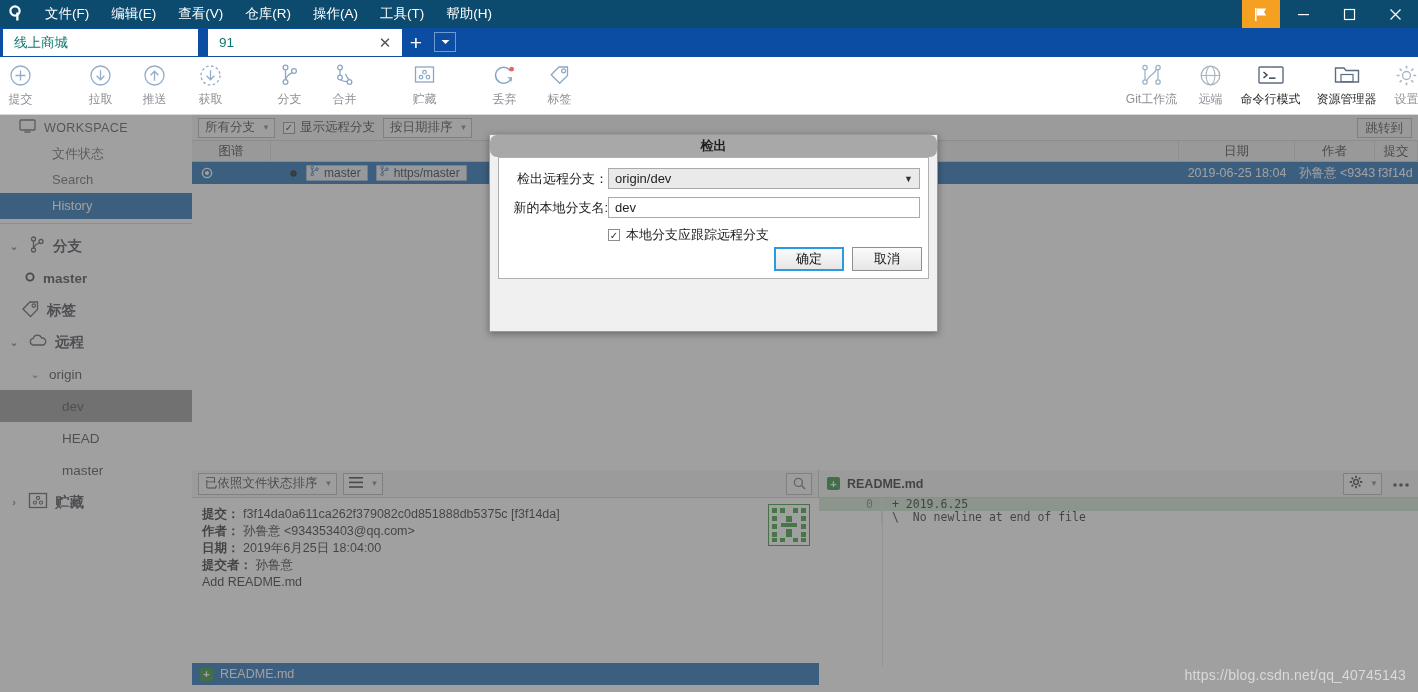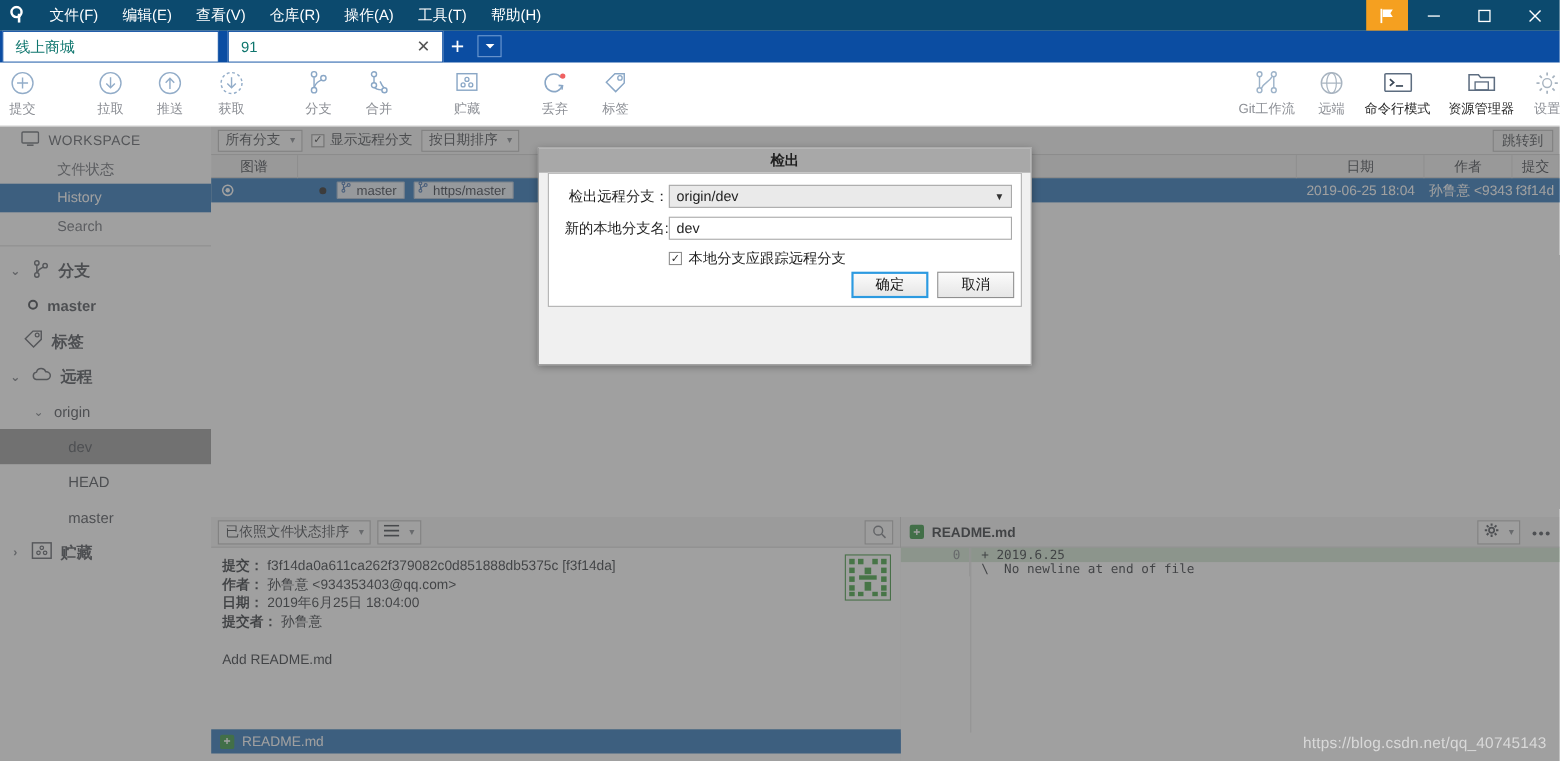--- a/index.html
+++ b/index.html
@@ -152,21 +152,21 @@
   }
   .search-btn {
     position: absolute; right: 6px; width: 26px; height: 22px; border: 1px solid #b4b4b4;
     background: #f7f7f7; display: flex; align-items: center; justify-content: center; cursor: pointer;
   }
   .commit-detail {
     position: absolute; top: 28px; left: 0; width: 627px; height: 165px;
     background: #ffffff; padding: 8px 10px; font-size: 12.5px; color: #1e2228; line-height: 17px;
   }
   .cd-line b { font-weight: bold; }
-  .cd-msg { margin-top: 18px; }
+  .cd-msg { }
   .avatar {
     position: absolute; right: 8px; top: 34px; width: 42px; height: 42px;
     border: 1px solid #2e8b2e; background: #ffffff;
   }
   .file-list { position: absolute; left: 0; bottom: 0; width: 627px; height: 29px; background: #ffffff; }
   .file-row {
     height: 22px; background: #1565b0; color: #ffffff; display: flex; align-items: center;
     gap: 7px; padding-left: 8px; font-size: 12.5px;
   }
   .plus-badge {
@@ -204,21 +204,21 @@
     position: absolute; left: 0; top: 115px; width: 1418px; height: 577px;
     background: rgba(92,92,92,0.58); z-index: 40;
   }
   .dialog {
     position: absolute; left: 489px; top: 134px; width: 449px; height: 198px;
     background: #f0f0f0; border: 1px solid #9a9a9a; z-index: 60;
     box-shadow: 0 2px 7px rgba(0,0,0,.35);
   }
   .dlg-title {
     height: 22px; background: #a8a8a8; color: #1f1f1f; font-size: 13px; font-weight: bold;
-    display: flex; align-items: center; justify-content: center;
+    display: flex; align-items: center; justify-content: center; border-radius: 7px;
   }
   .dlg-tabs { height: 37px; position: relative; display: flex; align-items: flex-end; padding-left: 113px; }
   .dlg-tab {
     height: 32px; display: flex; align-items: center; gap: 8px; padding: 0 12px;
     font-size: 13px; color: #1f1f1f; border: 1px solid #b0b0b0; border-bottom: none; cursor: pointer;
   }
   .dlg-tab.inactive { background: #dcdcdc; color: #3a3a3a; }
   .dlg-tab.active { background: #ffffff; border-color: #b0b0b0; position: relative; z-index: 3; }
   .dlg-body {
     margin: 0 8px 8px 8px; background: #ffffff; border: 1px solid #b0b0b0;
@@ -477,22 +477,22 @@
     <div class="sb-head">
       <span>
         <svg width="17" height="15" viewBox="0 0 17 15">
             <rect x="1" y="1" width="15" height="10" rx="1" fill="none" stroke="#5a5e66" stroke-width="1.3"></rect>
             <rect x="5.5" y="12.3" width="6" height="1.4" fill="#5a5e66"></rect>
           </svg>
       </span>
       <span>WORKSPACE</span>
     </div>
     <div class="sb-sub">文件状态</div>
+    <div class="sb-sub">Search</div>
     <div class="sb-sub sel">History</div>
-    <div class="sb-sub">Search</div>
     <div class="sb-sep"></div>
 
     <div class="sb-group">
       <span class="sb-chev">⌄</span>
       <span>
         <svg width="18" height="19" viewBox="0 0 18 19">
             <circle cx="5.5" cy="4" r="2" fill="none" stroke="#4d5159" stroke-width="1.3"></circle>
             <circle cx="5.5" cy="15" r="2" fill="none" stroke="#4d5159" stroke-width="1.3"></circle>
             <circle cx="13" cy="6.5" r="2" fill="none" stroke="#4d5159" stroke-width="1.3"></circle>
             <path d="M5.5 6 V13" stroke="#4d5159" stroke-width="1.3"></path>

